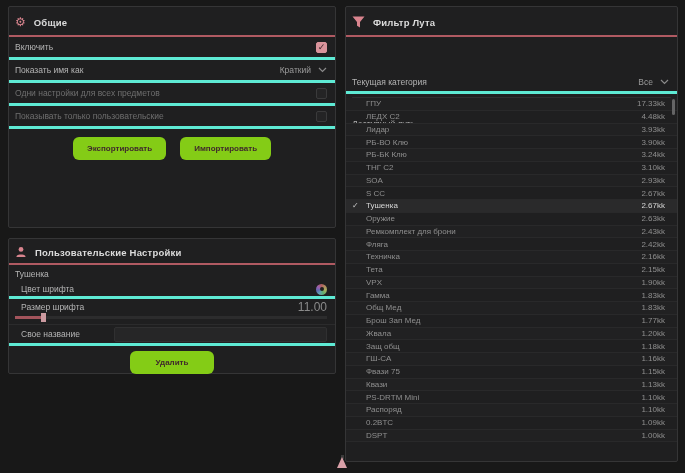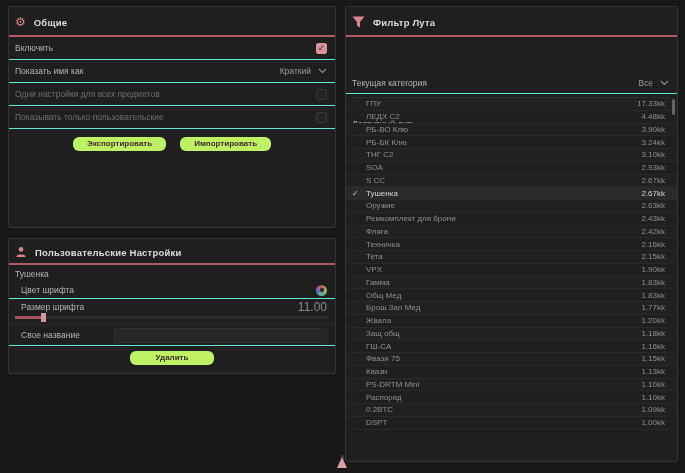--- a/index.html
+++ b/index.html
@@ -14,36 +14,36 @@
     box-sizing:border-box;border-radius:2px;
   }
   .panel-header{
     display:flex;align-items:center;gap:8px;height:26px;padding:2px 6px 0 6px;
   }
   .panel-title{font-size:9.5px;font-weight:600;color:#dcdcdc;letter-spacing:.2px;}
   .header-underline{height:2px;background:#b05a62;margin:0;}
   .icon-pink{color:#d9848e;font-size:12px;line-height:12px;}
   .row{
     display:flex;align-items:center;height:22px;padding:0 8px 0 6px;
-    border-bottom:1px solid #5eead4;box-sizing:border-box;
+    border-bottom:3px solid #5eead4;box-sizing:border-box;
   }
   .row-label{font-size:8.5px;color:#b5b5b5;}
   .row-label.dim{color:#6f6f6f;}
   .spacer{margin-left:auto;}
   .checkbox{
     width:11px;height:11px;border-radius:2px;background:#242425;
     border:1px solid #3a3a3b;box-sizing:border-box;
     display:flex;align-items:center;justify-content:center;
     font-size:9px;color:#3c2326;line-height:10px;
   }
   .checkbox.checked{background:#d9939b;border-color:#d9939b;}
   .dropdown{display:flex;align-items:center;gap:7px;font-size:8.5px;color:#9a9a9a;cursor:default;}
   .btn{
-    background:#bef264;color:#402a2c;font-size:8px;font-weight:600;
-    border:none;border-radius:6px;padding:3px 14px;height:14px;line-height:8px;
+    background:#84cc16;color:#402a2c;font-size:8px;font-weight:600;
+    border:none;border-radius:6px;padding:3px 14px;height:23px;line-height:8px;
     font-family:"Liberation Sans", sans-serif;
   }
   .btn-bar{display:flex;justify-content:center;gap:14px;margin-top:8px;}
   .input-box{
     background:#262627;border:1px solid #303031;border-radius:2px;height:15px;
     display:flex;align-items:center;padding:0 4px;box-sizing:border-box;flex:1;
   }
   .input-box input{
     background:transparent;border:none;outline:none;color:#cfcfcf;font-size:8px;
     width:100%;font-family:"Liberation Sans", sans-serif;
@@ -212,20 +212,25 @@
         <span class="loot-name">ГПУ</span>
         <span class="loot-value">17.33kk</span>
       </div>
       <div class="loot-row">
         <span class="loot-check"></span>
         <span class="loot-name">ЛЕДХ С2</span>
         <span class="loot-value">4.48kk</span>
       </div>
       <div class="loot-row">
         <span class="loot-check"></span>
+        <span class="loot-name">Лидар</span>
+        <span class="loot-value">3.93kk</span>
+      </div>
+      <div class="loot-row">
+        <span class="loot-check"></span>
         <span class="loot-name">РБ-ВО Клю</span>
         <span class="loot-value">3.90kk</span>
       </div>
       <div class="loot-row">
         <span class="loot-check"></span>
         <span class="loot-name">РБ-БК Клю</span>
         <span class="loot-value">3.24kk</span>
       </div>
       <div class="loot-row">
         <span class="loot-check"></span>

